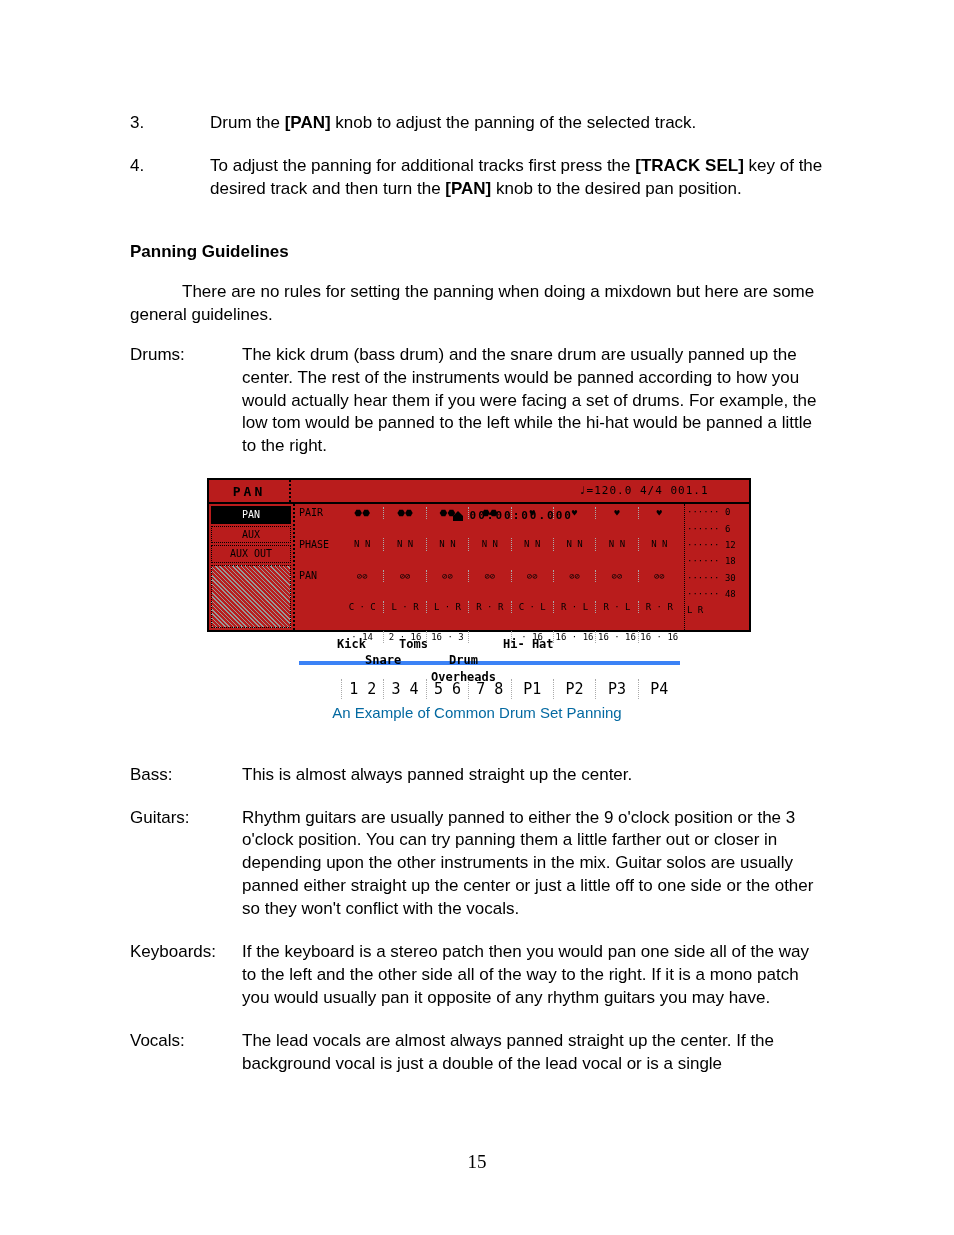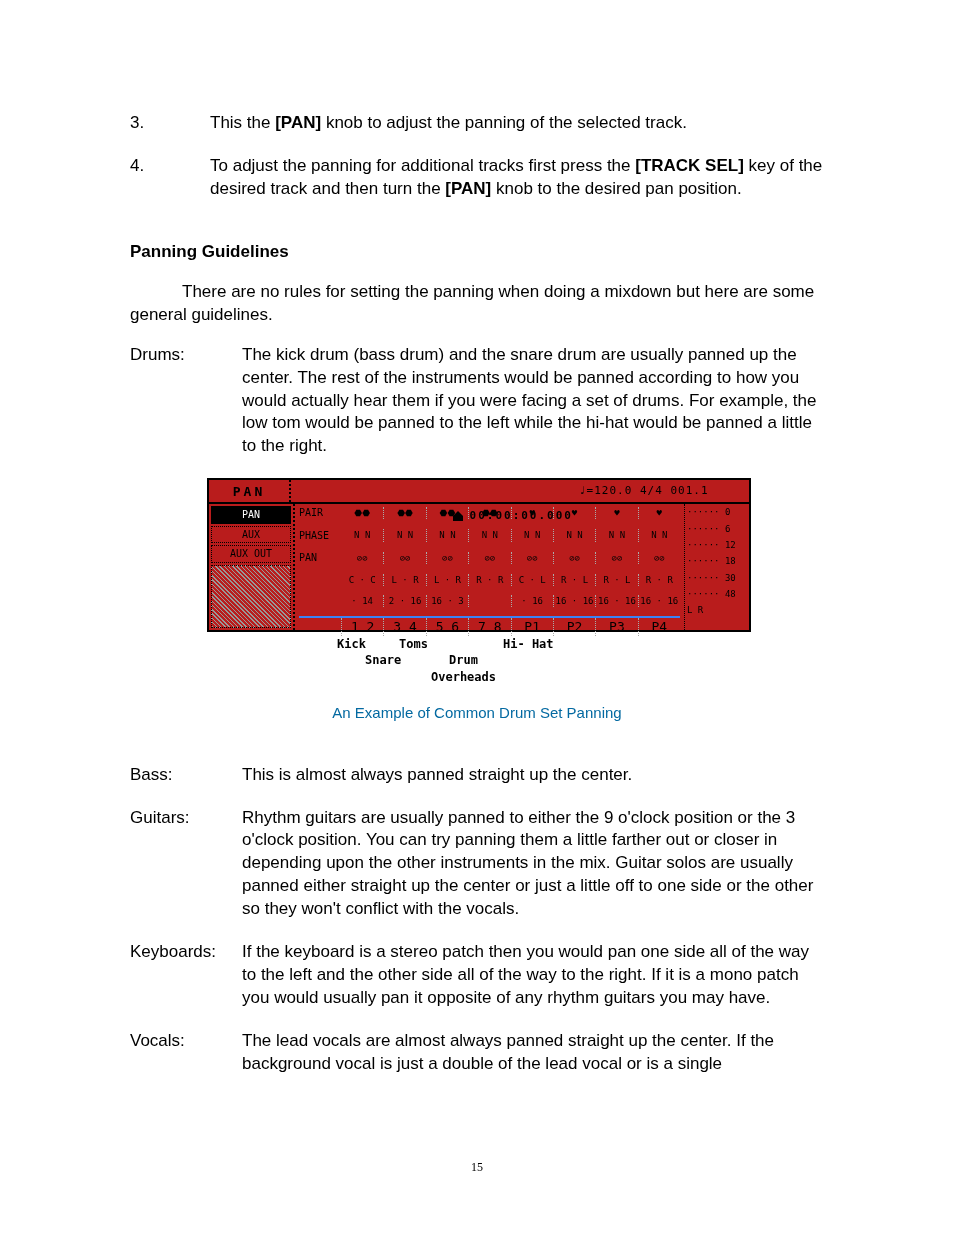--- a/index.html
+++ b/index.html
@@ -52,21 +52,21 @@
     font-size: 15px;
     margin: 25px 0 40px 0;
   }
   .pagenum {
     position: absolute;
     bottom: 60px;
     left: 0;
     width: 100%;
     text-align: center;
     font-family: "Times New Roman", serif;
-    font-size: 12px;
+    font-size: 19px;
   }
 
   
   .lcd-wrap {
     margin: 10px auto 4px auto;
     width: 540px;
     font-family: "Lucida Console", Consolas, monospace;
   }
   .lcd {
     border: 2px solid #000;
@@ -140,42 +140,42 @@
     border: 1px dotted #000;
     background-image: repeating-linear-gradient(45deg,#999 0,#999 1px,transparent 1px,transparent 3px);
   }
   .lcd-main {
     flex: 1;
     border-right: 1px dotted #000;
     font-size: 10px;
     padding: 2px 4px;
     display: flex;
     flex-direction: column;
-    gap: 9px;
+    gap: 18px;
   }
   .mrow { display:flex; align-items:center; gap:0; }
   .mrow .lbl { width: 42px; }
   .chipblock {
     flex:1;
     display:grid;
     grid-template-columns: repeat(8, 1fr);
     gap: 0;
   }
   .chipblock .c {
     text-align:center;
     font-size:9px;
     border-left:1px dotted #aaa;
   }
   .chipblock .c:first-child { border-left:none; }
   .footrow {
     display:grid;
     grid-template-columns: 42px repeat(8,1fr);
-    font-size:13px;
-    border-top:2px solid #3b82f6;
-    padding-top:0;
+    font-size:15px;
+    border-top:4px solid #3b82f6;
+    padding-top:14px;
     margin-top:auto;
   }
   .footrow div { text-align:center; border-left:1px dotted #aaa; }
   .footrow div:first-child { border:none; }
   .lcd-meter {
     width: 60px;
     font-size: 9px;
     display:flex; flex-direction:column; justify-content:space-between;
     padding:2px 2px 14px 2px;
   }
@@ -190,21 +190,21 @@
   .callouts span { position:absolute; }
 </style>
 </head>
 <body>
 
 <div class="page">
 
   <div class="numbered">
     <div class="num">3.</div>
     <div class="txt">
-      <span>This the </span><span class="bold">[PAN]</span><span> knob to adjust the panning of the selected track.</span>
+      <span>Drum the </span><span class="bold">[PAN]</span><span> knob to adjust the panning of the selected track.</span>
     </div>
   </div>
 
   <div class="numbered">
     <div class="num">4.</div>
     <div class="txt">
       <span>To adjust the panning for additional tracks first press the </span><span class="bold">[TRACK SEL]</span><span> key of the desired track and then turn the </span><span class="bold">[PAN]</span><span> knob to the desired pan position.</span>
     </div>
   </div>
 

